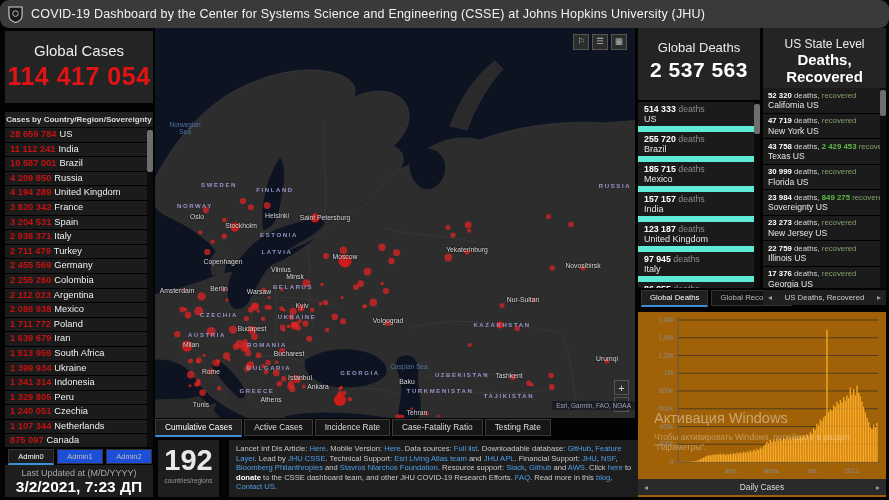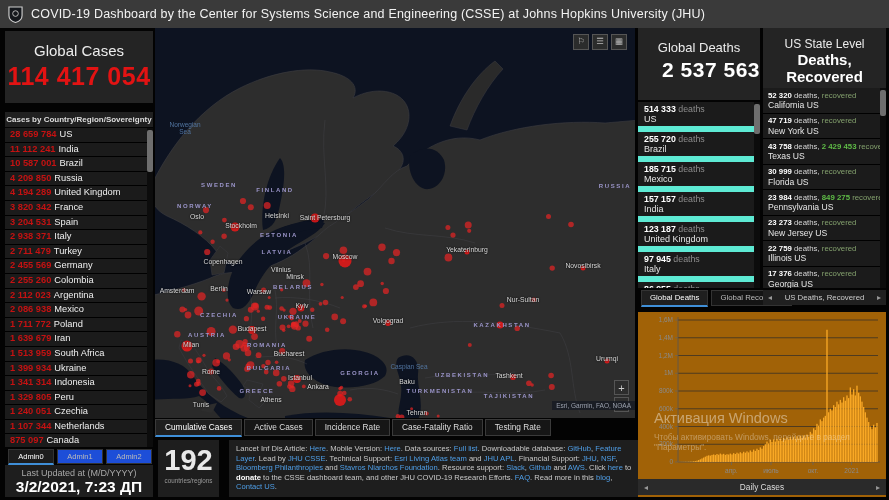--- a/index.html
+++ b/index.html
@@ -1,19 +1,19 @@
 <!DOCTYPE html>
 <html><head>
 <meta charset="utf-8">
 <style>
   html,body{margin:0;padding:0;background:#000;}
   #root{position:relative;width:889px;height:500px;background:#030303;font-family:"Liberation Sans",sans-serif;overflow:hidden;}
   .panel{position:absolute;background:#222;}
   
-  #header{position:absolute;left:0;top:0;width:889px;height:28px;background:#3a3a3a;display:flex;align-items:center;gap:8px;padding-left:8px;box-sizing:border-box;}
+  #header{position:absolute;left:0;top:0;width:889px;height:28px;background:#3a3a3a;display:flex;align-items:center;gap:8px;padding-left:8px;box-sizing:border-box;border-radius:9px;}
   #header .title{font-size:12.5px;color:#f2f2f2;letter-spacing:.2px;}
   #logo{width:15px;height:17px;flex:0 0 auto;}
   
   #global-cases{left:5px;top:31px;width:148px;height:72px;background:#242424;text-align:center;}
   #global-cases .lbl{margin-top:11px;font-size:15px;color:#ececec;}
   #global-cases .val{margin-top:3px;font-size:25px;font-weight:bold;color:#e21313;letter-spacing:.5px;}
   #cases-header{left:5px;top:112px;width:148px;height:15px;background:#202020;color:#dcdcdc;font-size:8px;font-weight:bold;text-align:center;line-height:15px;}
   #cases-list{left:5px;top:128px;width:148px;height:319px;background:#131313;overflow:hidden;}
   .case-row{height:13.6px;border-bottom:1px solid #000;padding-left:5px;font-size:9.3px;line-height:13.6px;background:#1b1b1b;white-space:nowrap;}
   .case-row .num{color:#c41212;font-weight:bold;}
@@ -44,21 +44,21 @@
   #count-box{left:158px;top:440px;width:61px;height:57px;background:#1e1e1e;text-align:center;}
   #count-box .val{margin-top:4px;font-size:29px;font-weight:bold;color:#e8e8e8;}
   #count-box .lbl{font-size:6.3px;color:#999;}
   #notes{left:229px;top:440px;width:412px;height:57px;background:#1e1e1e;padding:4px 7px;box-sizing:border-box;font-size:7.6px;line-height:9.6px;color:#c9c9c9;overflow:hidden;}
   #notes .link{color:#4f9fe8;}
   #notes .bold{color:#fff;font-weight:bold;}
   #notes p{margin:0 0 8px 0;}
   
   #global-deaths{left:638px;top:28px;width:122px;height:72px;background:#242424;text-align:center;}
   #global-deaths .lbl{margin-top:12px;font-size:13px;color:#ececec;}
-  #global-deaths .val{margin-top:3px;font-size:21px;font-weight:bold;color:#fff;letter-spacing:.5px;text-align:right;}
+  #global-deaths .val{margin-top:3px;font-size:21px;font-weight:bold;color:#fff;letter-spacing:.5px;}
   #deaths-list{left:638px;top:102px;width:122px;height:186px;background:#131313;overflow:hidden;}
   .d-row{padding:2px 5px 2px 6px;border-bottom:6px solid #5eead4;background:#1b1b1b;}
   .d-row .l1{font-size:8.8px;line-height:10px;}
   .d-row .l2{font-size:9px;line-height:10px;color:#e6e6e6;}
   .dnum{color:#fff;font-weight:bold;}
   .dword{color:#8d8d8d;}
   #deaths-tabs{position:absolute;left:641px;top:290px;display:flex;gap:3px;}
   .dtab{height:14px;padding:0 8px;font-size:7.8px;line-height:14px;background:#141414;border:1px solid #333;color:#bbb;}
   .dtab.active{color:#fff;background:#1f1f1f;border-bottom:2px solid #3f8fd8;}
   
@@ -488,21 +488,21 @@
         <div class="us-row">
           <div class="l1"><span class="dnum">43 758</span><span class="sep"> deaths, </span><span class="rnum">2 429 453 </span><span class="rword">recovered</span></div>
           <div class="l2">Texas US</div>
         </div>
         <div class="us-row">
           <div class="l1"><span class="dnum">30 999</span><span class="sep"> deaths, </span><span class="rword">recovered</span></div>
           <div class="l2">Florida US</div>
         </div>
         <div class="us-row">
           <div class="l1"><span class="dnum">23 984</span><span class="sep"> deaths, </span><span class="rnum">849 275 </span><span class="rword">recovered</span></div>
-          <div class="l2">Pennsylvania US</div>
+          <div class="l2">Sovereignty US</div>
         </div>
         <div class="us-row">
           <div class="l1"><span class="dnum">23 273</span><span class="sep"> deaths, </span><span class="rword">recovered</span></div>
           <div class="l2">New Jersey US</div>
         </div>
         <div class="us-row">
           <div class="l1"><span class="dnum">22 759</span><span class="sep"> deaths, </span><span class="rword">recovered</span></div>
           <div class="l2">Illinois US</div>
         </div>
         <div class="us-row">

